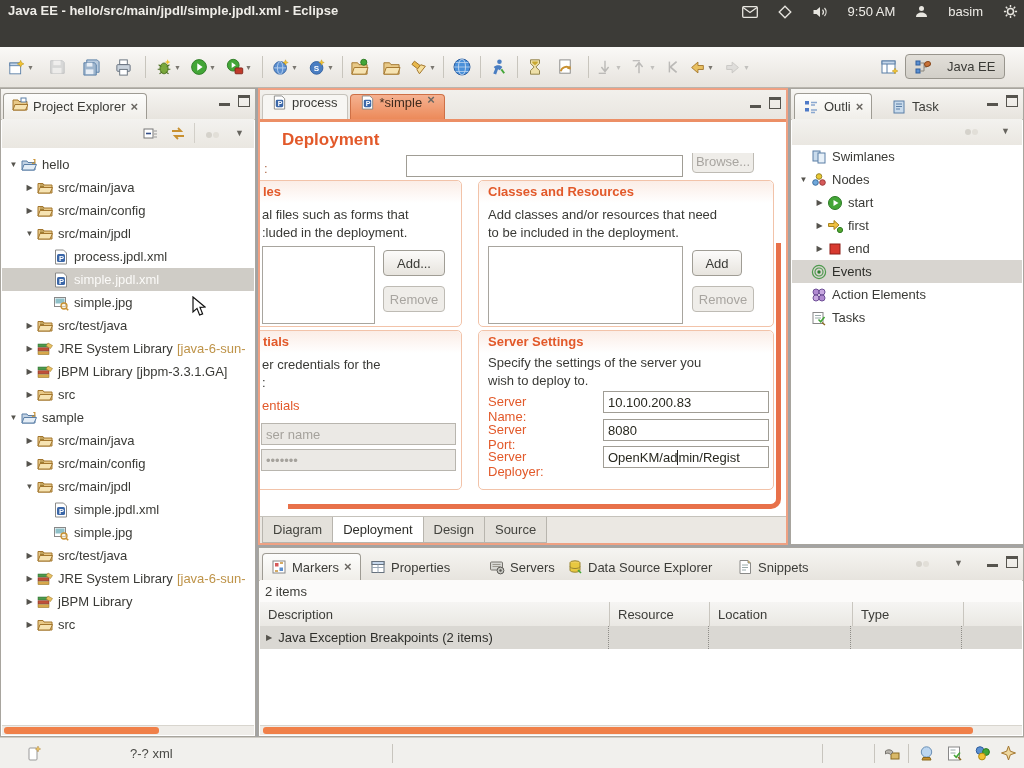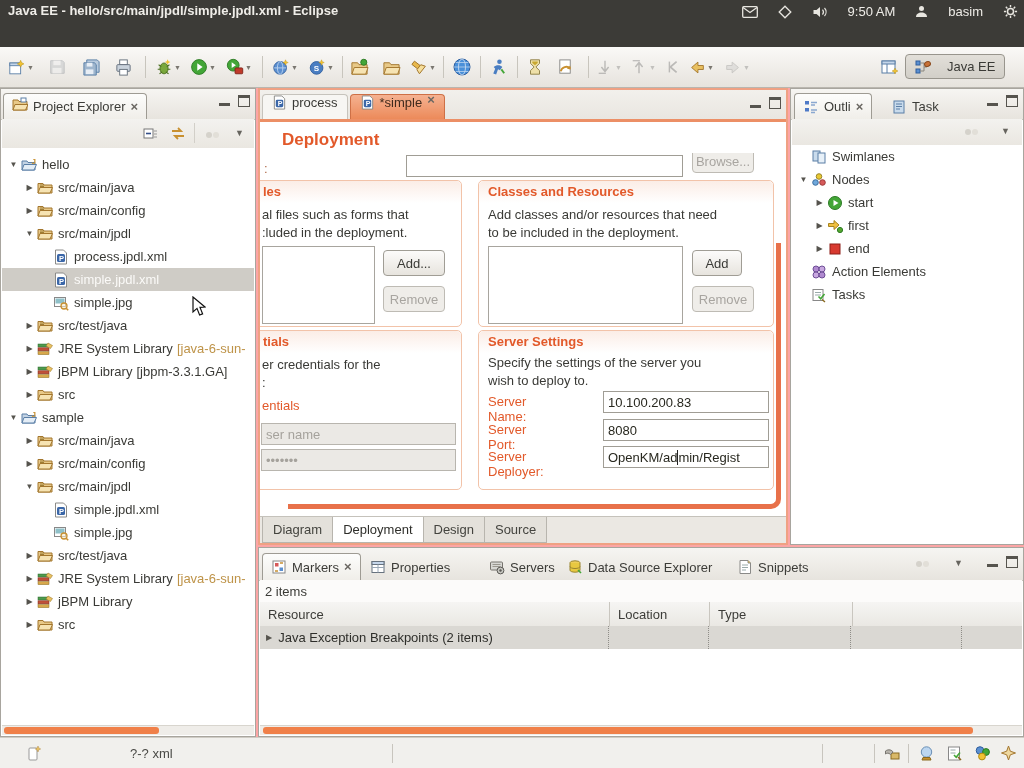--- a/index.html
+++ b/index.html
@@ -24,21 +24,21 @@
   .tb{position:absolute;top:8px;width:26px;height:24px;display:flex;align-items:center;}
   .tb svg{display:block;}
   .tb .dd{font-size:7px;color:#7A7770;margin-left:1px;}
   .tb.disabled{opacity:.38;filter:grayscale(80%);}
   .tsep{position:absolute;top:9px;width:1px;height:22px;background:#C8C5BD;}
   #persp-btn{position:absolute;top:7px;left:905px;height:25px;padding:0 9px;display:flex;align-items:center;gap:16px;
              background:linear-gradient(#E2DFD9,#D2CFC8);border:1px solid #98958D;border-radius:4px;
              font-size:13px;color:#3A3A36;}
 
   
-  #main{position:absolute;left:0;top:88px;width:1024px;height:649px;background:#fca5a5;}
+  #main{position:absolute;left:0;top:88px;width:1024px;height:649px;background:#a3a3a3;}
   .panel{position:absolute;background:#FFFFFF;border:1px solid #A8A59E;box-sizing:border-box;}
 
   
   .vstrip{position:absolute;left:0;right:0;top:0;height:30px;background:linear-gradient(#F6F5F2,#E7E4DE);
           border-bottom:1px solid #C9C6BF;}
   .vtab{position:absolute;bottom:0;height:25px;display:flex;align-items:center;gap:5px;padding:0 8px;
         font-size:13px;color:#3C3C38;white-space:nowrap;}
   .vtab.active{background:linear-gradient(#FDFDFC,#F0EEE9);border:1px solid #9E9B93;border-bottom:none;
         border-radius:4px 4px 0 0;}
   .tabx{font-size:13px;font-weight:bold;color:#6A6762;line-height:10px;}
@@ -880,20 +880,32 @@
           <div class="trow" style="padding-left: 20px;">
     <span class="arrow">▶</span>
     <span class="ticon">
               <svg viewBox="0 0 16 16" width="16" height="16">
                 <rect x="3" y="3" width="10" height="10" fill="#D83A30" stroke="#8E1F18"></rect>
               </svg>
             </span>
     <span class="tlabel">end</span>
 
   </div>
+          <div class="trow selected" style="padding-left: 4px;">
+    <span class="arrow"></span>
+    <span class="ticon">
+              <svg viewBox="0 0 16 16" width="16" height="16">
+                <circle cx="8" cy="8" r="6.6" fill="none" stroke="#4E9A4E" stroke-width="1.2"></circle>
+                <circle cx="8" cy="8" r="4" fill="none" stroke="#4E9A4E" stroke-width="1.2"></circle>
+                <circle cx="8" cy="8" r="1.7" fill="#2E7D2E"></circle>
+              </svg>
+            </span>
+    <span class="tlabel">Events</span>
+
+  </div>
           <div class="trow" style="padding-left: 4px;">
     <span class="arrow"></span>
     <span class="ticon">
               <svg viewBox="0 0 16 16" width="16" height="16">
                 <circle cx="5" cy="5" r="3" fill="#B08AD0" stroke="#6E4E96"></circle>
                 <circle cx="11" cy="5" r="3" fill="#C8A8E0" stroke="#6E4E96"></circle>
                 <circle cx="5" cy="11" r="3" fill="#C8A8E0" stroke="#6E4E96"></circle>
                 <circle cx="11" cy="11" r="3" fill="#B08AD0" stroke="#6E4E96"></circle>
               </svg>
             </span>
@@ -973,20 +985,23 @@
             <circle cx="11" cy="4" r="3" fill="#E2DFD8"></circle>
           </svg>
         </span>
       <span class="vmenu" style="position:absolute;right:60px;top:10px;">▼</span>
       <span class="minmax" style="top:8px;">
           <span class="wmin"></span>
           <span class="wmax"></span>
         </span>
       <div id="bp-count">2 items</div>
       <div id="bp-header">
+          <div class="mcol">
+    <span>Description</span>
+  </div>
           <div class="mcol">
     <span>Resource</span>
   </div>
           <div class="mcol">
     <span>Location</span>
   </div>
           <div class="mcol">
     <span>Type</span>
   </div>
         </div>

